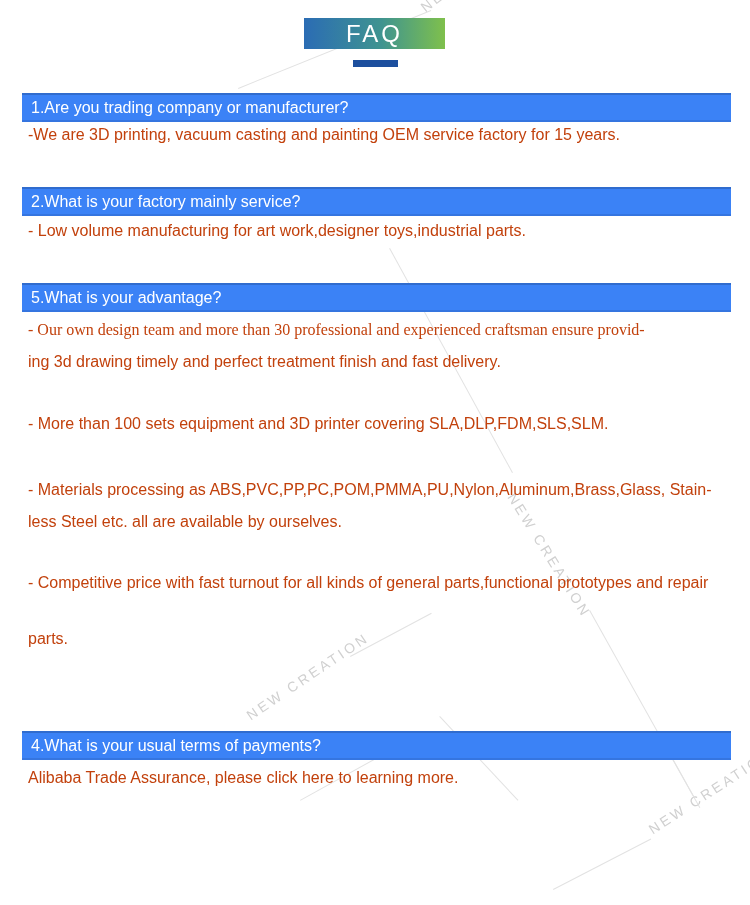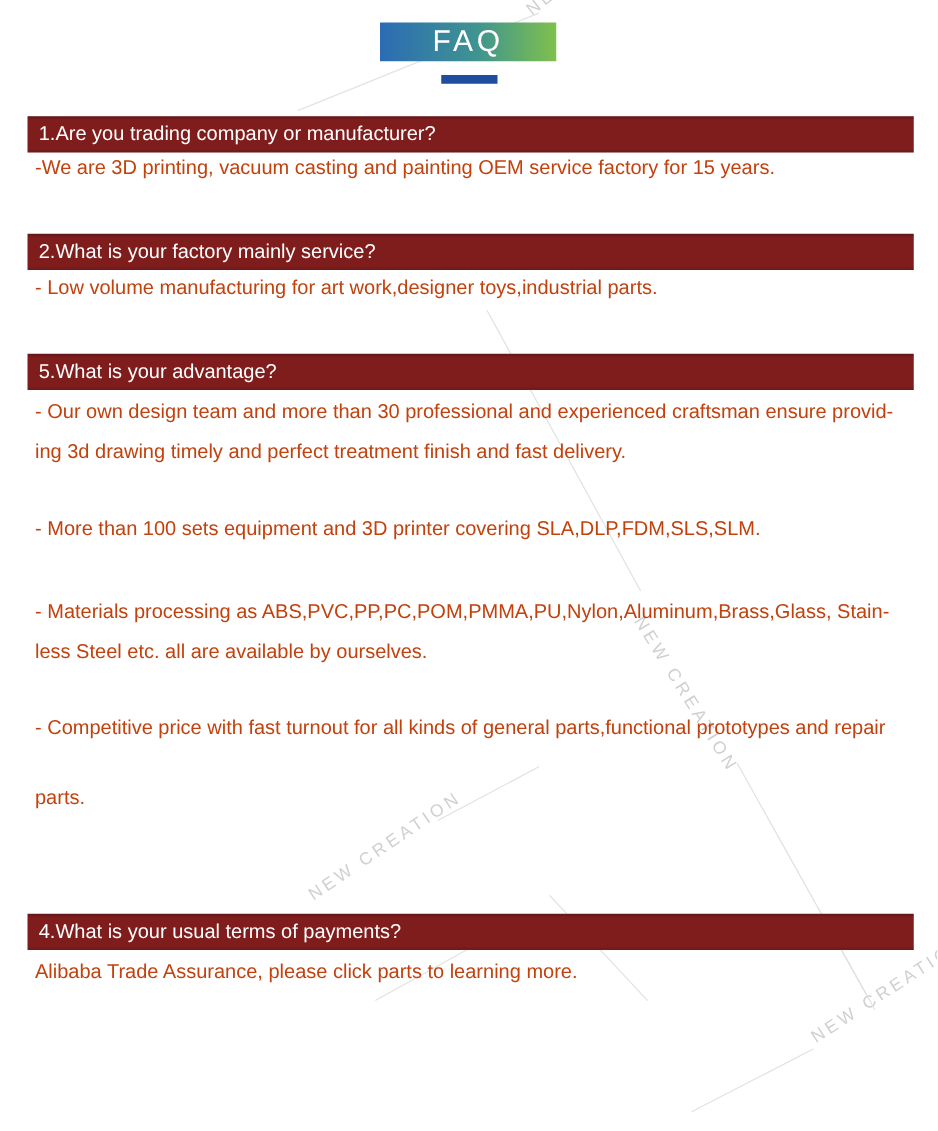--- a/index.html
+++ b/index.html
@@ -11,21 +11,21 @@
   .faq-box{
     position:absolute;left:304px;top:18px;width:141px;height:31px;z-index:2;
     background:linear-gradient(90deg,#2b6cb4 0%,#3f9490 55%,#7fc04c 100%);
     display:flex;align-items:center;justify-content:center;
   }
   .faq-title{color:#ffffff;font-weight:normal;font-size:24px;letter-spacing:3px;}
   .faq-underline{position:absolute;left:353px;top:60px;width:45px;height:7px;background:#1d4f9e;z-index:2;}
   
   .banner{
     position:absolute;left:22px;width:709px;height:29px;z-index:2;
-    background:#7f1d1d;
+    background:#3b82f6;
     box-shadow:inset 0 2px 0 rgba(0,10,30,.18), inset 0 -2px 0 rgba(0,10,30,.10);
     color:#ffffff;font-size:16px;line-height:29px;padding-left:9px;box-sizing:border-box;
     white-space:nowrap;
   }
   
   .ans{
     position:absolute;left:28px;z-index:2;
     font-size:16px;line-height:21px;color:#c2410c;white-space:nowrap;
   }
   
@@ -68,26 +68,26 @@
   <div class="ans" style="top:124px;">-We are 3D printing, vacuum casting and painting OEM service factory for 15 years.</div>
 
   <div class="banner" style="top:187px;">
     <span>2.What is your factory mainly service?</span>
   </div>
   <div class="ans" style="top:220px;">- Low volume manufacturing for art work,designer toys,industrial parts.</div>
 
   <div class="banner" style="top:283px;">
     <span>5.What is your advantage?</span>
   </div>
-  <div class="ans" style="top:319px;">- Our own design team and more than 30 professional and experienced craftsman ensure provid-</div>
+  <div class="ans" style="top:319px;font-family:Liberation Serif, serif;">- Our own design team and more than 30 professional and experienced craftsman ensure provid-</div>
   <div class="ans" style="top:351px;">ing 3d drawing timely and perfect treatment finish and fast delivery.</div>
   <div class="ans" style="top:413px;">- More than 100 sets equipment and 3D printer covering SLA,DLP,FDM,SLS,SLM.</div>
   <div class="ans" style="top:479px;">- Materials processing as ABS,PVC,PP,PC,POM,PMMA,PU,Nylon,Aluminum,Brass,Glass, Stain-</div>
   <div class="ans" style="top:511px;">less Steel etc. all are available by ourselves.</div>
   <div class="ans" style="top:572px;">- Competitive price with fast turnout for all kinds of general parts,functional prototypes and repair</div>
   <div class="ans" style="top:604px;margin-top:24px;">parts.</div>
 
   <div class="banner" style="top:731px;">
     <span>4.What is your usual terms of payments?</span>
   </div>
-  <div class="ans" style="top:767px;">Alibaba Trade Assurance, please click parts to learning more.</div>
+  <div class="ans" style="top:767px;">Alibaba Trade Assurance, please click here to learning more.</div>
 
 </div>
 
 </body></html>

